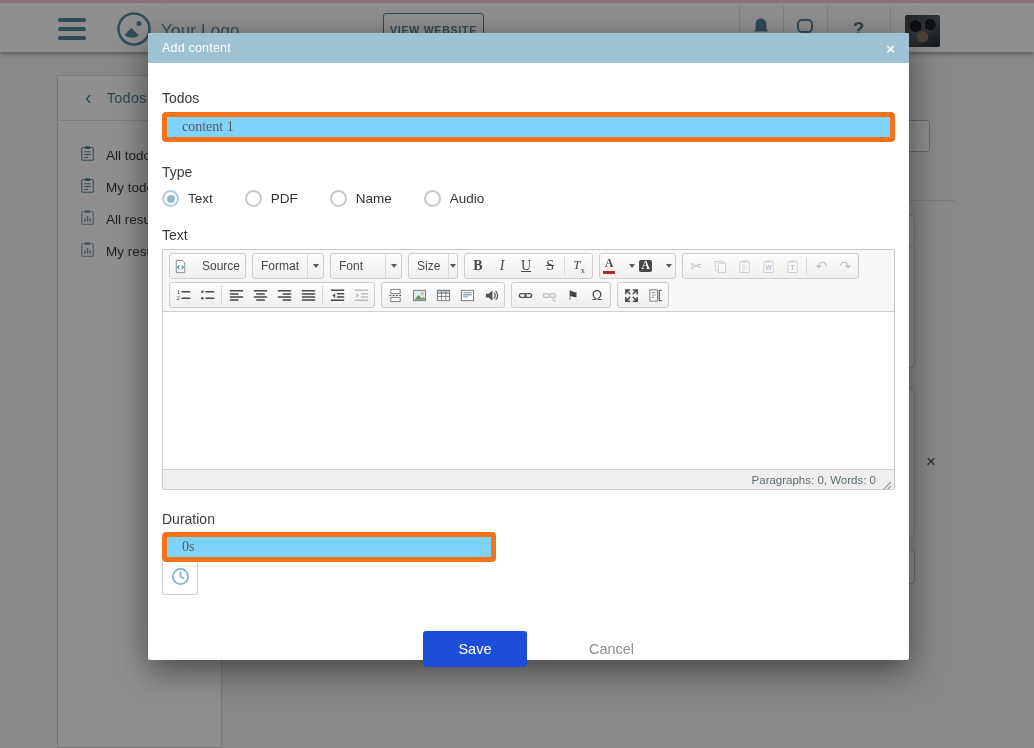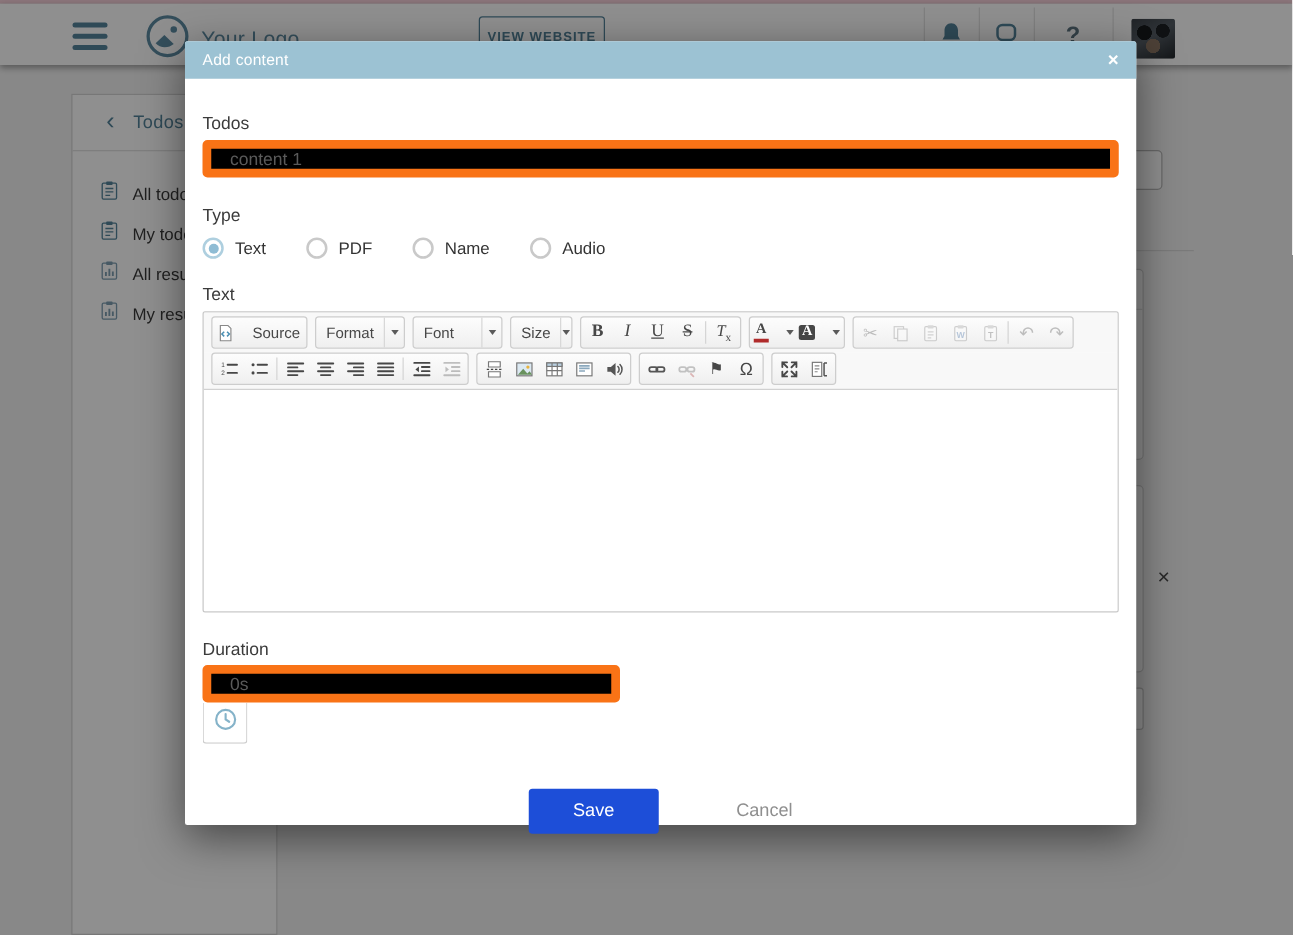--- a/index.html
+++ b/index.html
@@ -74,23 +74,23 @@
   .overlay { position:absolute; inset:0; background:rgba(0,0,0,.44); z-index:5; }
   .modal { position:absolute; left:148px; top:33px; width:761px; height:627px; background:#fff; z-index:10;
            border-radius:2px; box-shadow:0 10px 34px rgba(0,0,0,.5); display:flex; flex-direction:column; }
   .modal-head { height:30px; flex:none; background:#9cc2d3; display:flex; align-items:center;
                 padding:0 14px; border-radius:2px 2px 0 0; }
   .modal-title { font-size:12.5px; color:#fff; letter-spacing:.2px; }
   .modal-close { margin-left:auto; color:#fff; font-size:15px; font-weight:bold; line-height:1; cursor:pointer; }
   .modal-body { padding:0 14px; flex:1; display:flex; flex-direction:column; }
   .flabel { font-size:14px; color:#3b3b3b; line-height:17px; }
   .lbl-name { margin-top:27px; }
-  .txt-input { width:100%; height:30px; border:7px solid #f97316; border-radius:4px; padding:0 15px;
-               font-size:14px; color:#5a5a5a; outline:none; margin-top:5px; background:#000000;
-               font-family:Liberation Sans, sans-serif; }
+  .txt-input { width:100%; height:30px; border:5px solid #f97316; border-radius:4px; padding:0 15px;
+               font-size:14px; color:#5a5a5a; outline:none; margin-top:5px; background:#7dd3fc;
+               font-family:Liberation Serif, serif; }
   .lbl-type { margin-top:22px; }
   .radio-row { margin-top:8px; display:flex; align-items:center; gap:32px; height:19px; }
   .radio-item { display:flex; align-items:center; gap:9px; cursor:pointer; }
   .radio { width:17px; height:17px; border-radius:50%; border:2px solid #c9c9c9; position:relative; flex:none; background:#fff; }
   .radio.sel { border-color:#aecfdf; }
   .radio.sel::after { content:""; position:absolute; inset:2.5px; border-radius:50%; background:#8fbcd4; }
   .rlabel { font-size:13.5px; color:#333; }
   .lbl-text { margin-top:19px; }
 
   
@@ -503,20 +503,26 @@
               <span class="btn">
                 <svg viewBox="0 0 16 16">
                   <rect x="2" y="2" width="8" height="12" fill="#fff" stroke="#777"></rect>
                   <path d="M4 5h4M4 7.5h4M4 10h2.5" stroke="#888"></path>
                   <path d="M12 2.5v11M12 2.5h2.5M12 13.5h2.5" stroke="#555" stroke-width="1.3"></path>
                 </svg>
               </span>
             </div>
           </div>
         <div class="editor-content"></div>
+        <div class="editor-status">
+          <span class="status-text">Paragraphs: 0, Words: 0</span>
+          <span class="grip"><svg viewBox="0 0 10 10">
+                <path d="M9 1L1 9M9 5L5 9M9 9h0" stroke="#9a9a9a" stroke-width="1.3"></path>
+              </svg></span>
+        </div>
       </div>
 
       <div class="flabel lbl-duration">Duration</div>
       <input class="txt-input duration-input" type="text" value="0s" style="">
       <div class="clock-flap">
         <span><svg viewBox="0 0 20 20">
               <circle cx="10" cy="10" r="8" stroke="#85b3c9" stroke-width="1.8" fill="none"></circle>
               <path d="M10 5.5V10l3 2" stroke="#85b3c9" stroke-width="1.8" fill="none" stroke-linecap="round"></path>
             </svg></span>
       </div>

